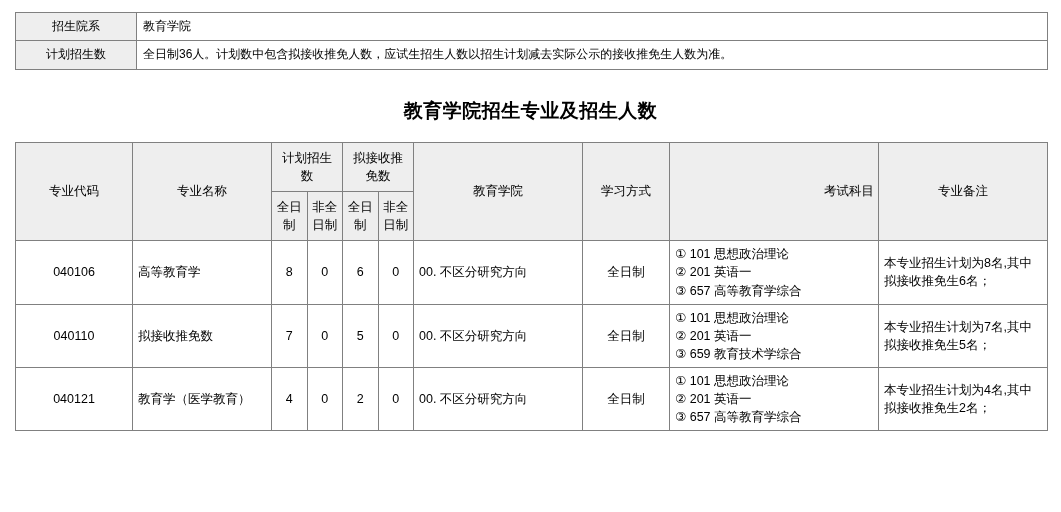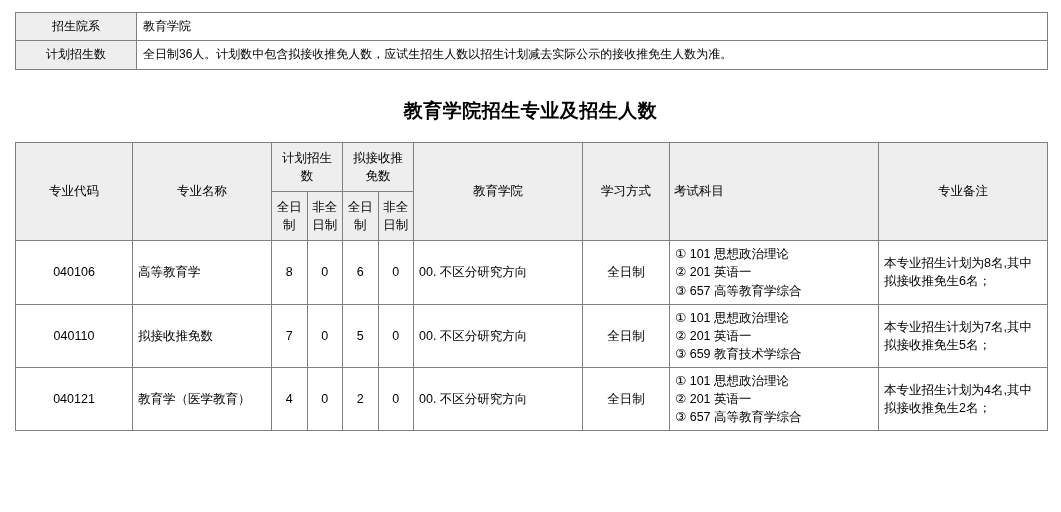--- a/index.html
+++ b/index.html
@@ -116,21 +116,21 @@
 
   <table class="major">
     <thead>
       <tr>
         <th class="c-code" rowspan="2">专业代码</th>
         <th class="c-name" style="text-align:center;" rowspan="2">专业名称</th>
         <th colspan="2">计划招生数</th>
         <th colspan="2">拟接收推免数</th>
         <th class="c-dir" style="text-align:center;" rowspan="2">教育学院</th>
         <th class="c-mode" rowspan="2">学习方式</th>
-        <th class="c-subj" style="text-align:left;" rowspan="2">考试科目</th>
+        <th class="c-subj" style="text-align:right;" rowspan="2">考试科目</th>
         <th class="c-note" style="text-align:center;" rowspan="2">专业备注</th>
       </tr>
       <tr>
         <th class="c-num">全日制</th>
         <th class="c-num">非全日制</th>
         <th class="c-num">全日制</th>
         <th class="c-num">非全日制</th>
       </tr>
     </thead>
     <tbody>

